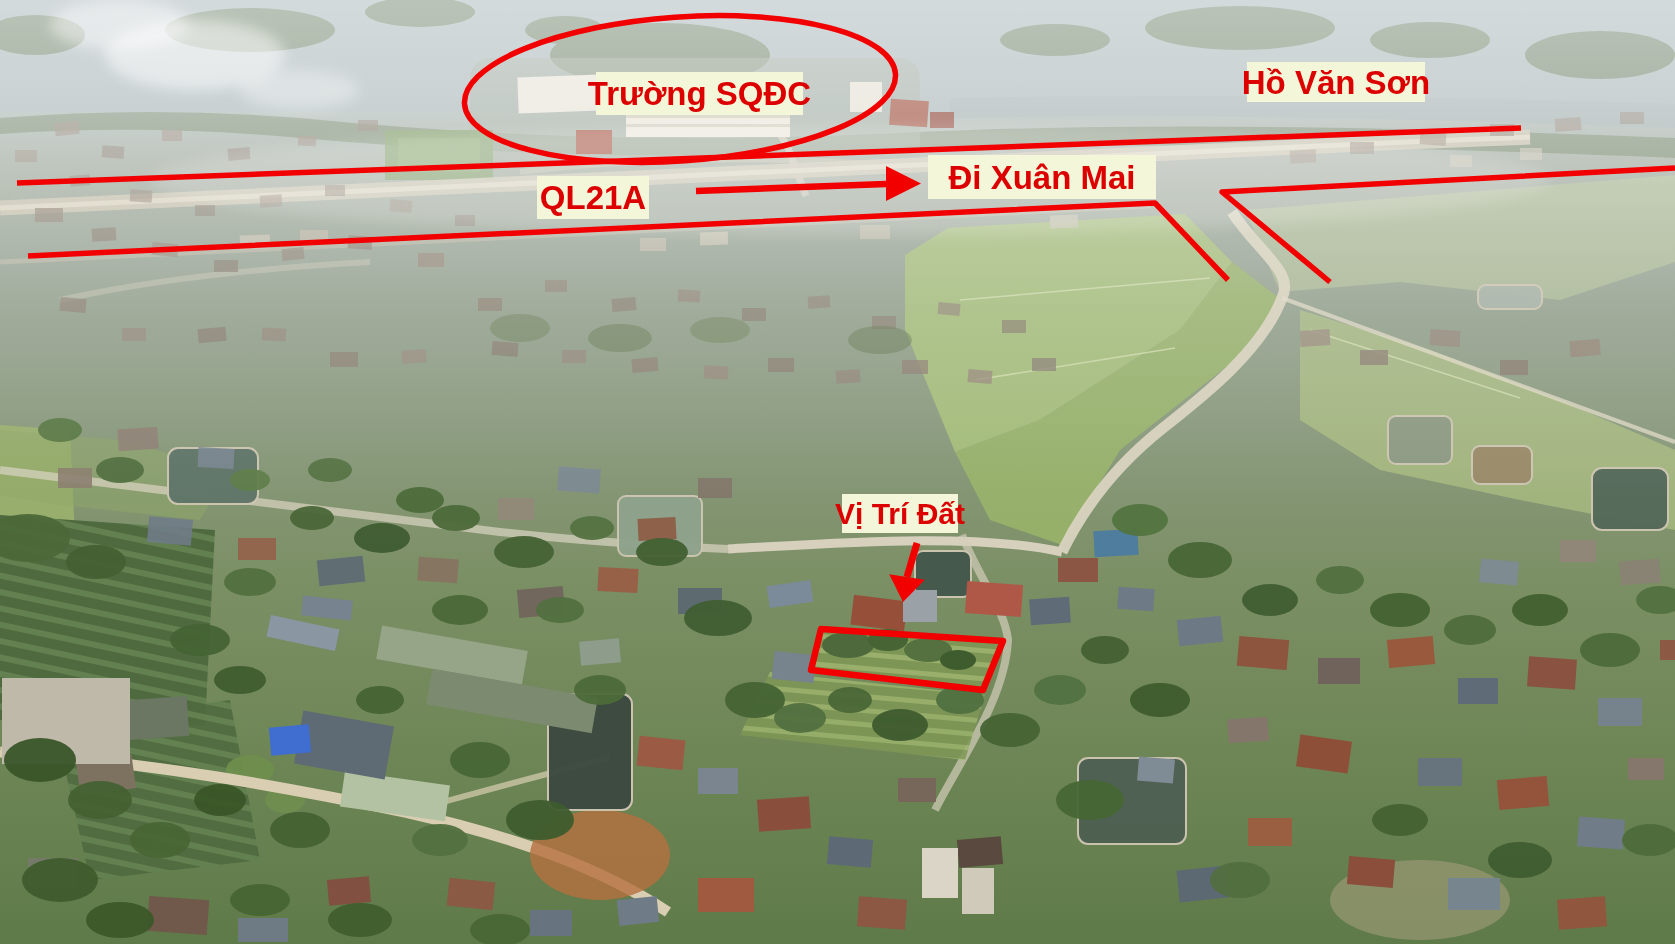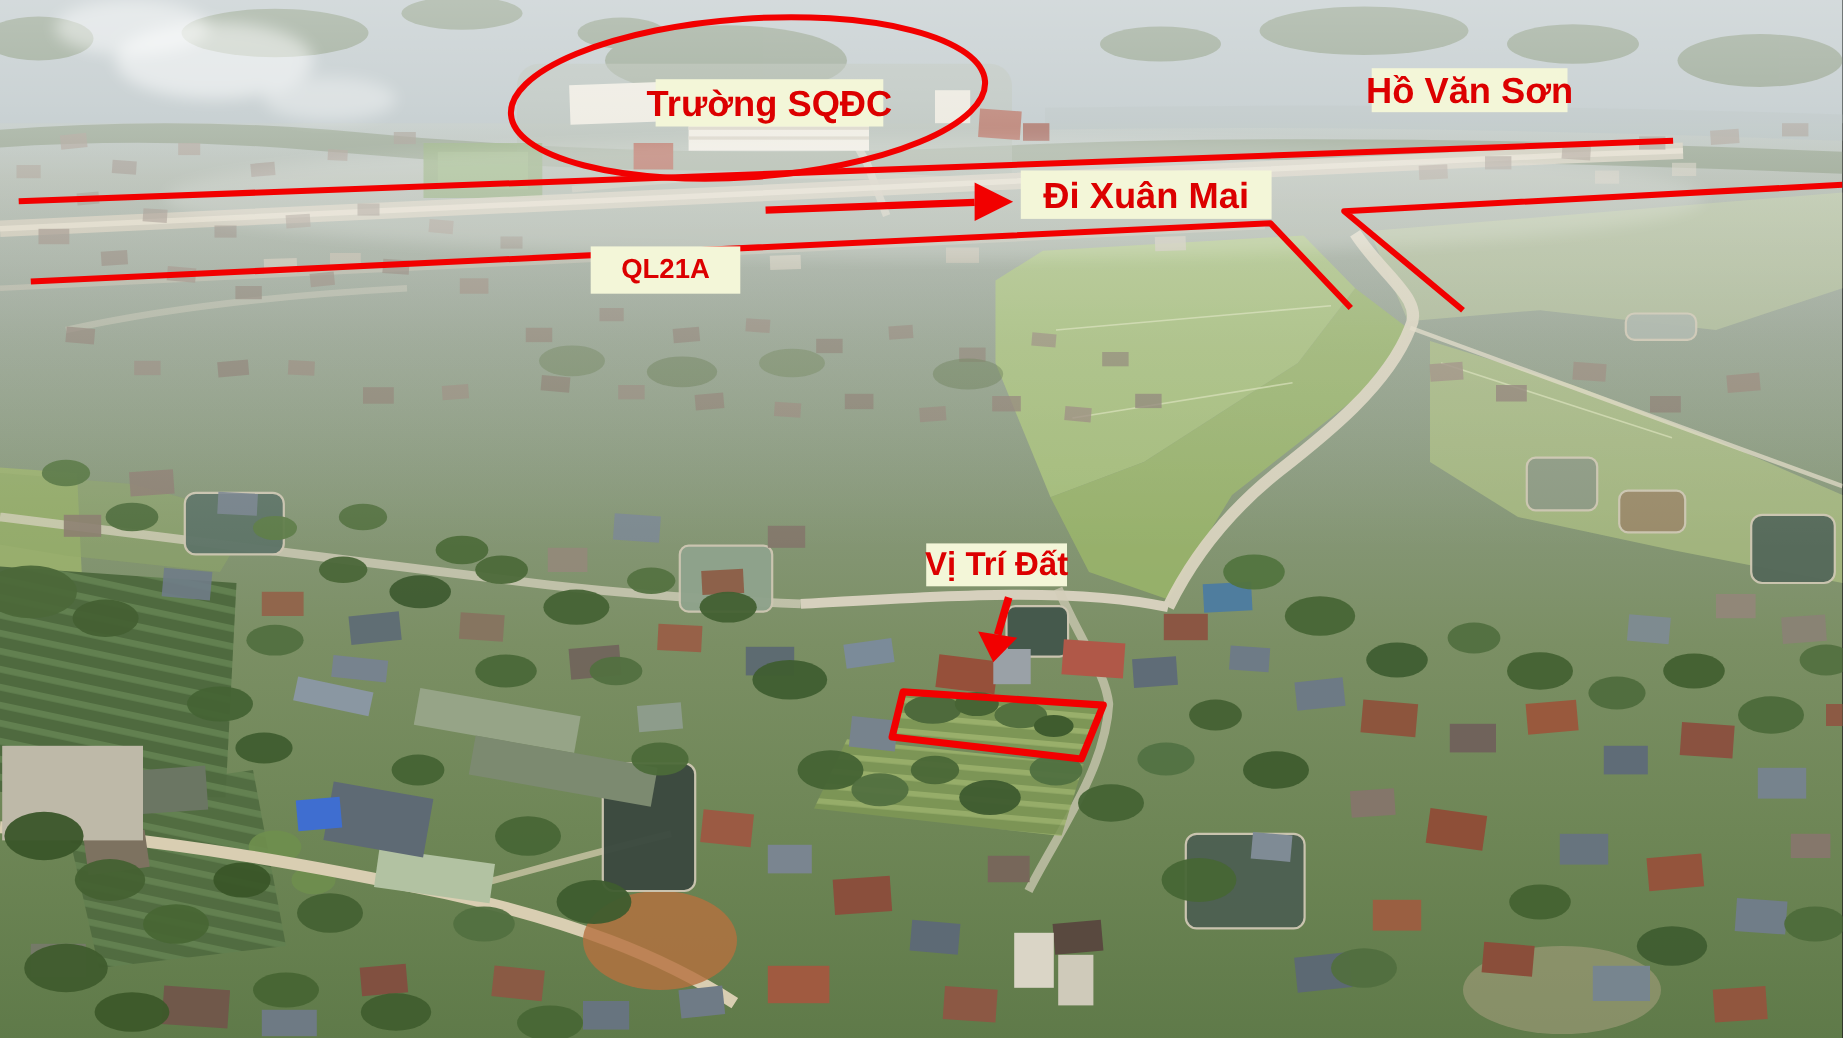--- a/index.html
+++ b/index.html
@@ -10,23 +10,23 @@
   .stage svg{position:absolute;left:0;top:0;width:1675px;height:944px;display:block;}
   .ann-label{
     position:absolute;display:flex;align-items:center;justify-content:center;
     background:var(--label-bg,#f3f6d8);
     color:var(--label-red,#dc0000);
     font-weight:600;white-space:nowrap;box-sizing:border-box;padding:0 4px;
     letter-spacing:0px;line-height:1;z-index:30;
   }
   #lbl-truong{left:596px;top:72px;width:207px;height:43px;font-size:33px;}
   #lbl-ho{left:1247px;top:62px;width:178px;height:40px;font-size:33px;}
-  #lbl-ql{left:537px;top:176px;width:136px;height:43px;font-size:25px;margin-top:48px;}
+  #lbl-ql{left:537px;top:176px;width:112px;height:43px;font-size:33px;}
   #lbl-di{left:928px;top:155px;width:228px;height:44px;font-size:33px;}
-  #lbl-vitri{left:842px;top:494px;width:128px;height:39px;font-size:30px;}
+  #lbl-vitri{left:842px;top:494px;width:116px;height:39px;font-size:30px;}
   .overlay{z-index:20;}
   .scene{z-index:1;}
 </style>
 </head>
 <body>
 
 <div class="stage">
 
   <svg class="scene" viewBox="0 0 1675 944" preserveAspectRatio="none">
     <defs>

